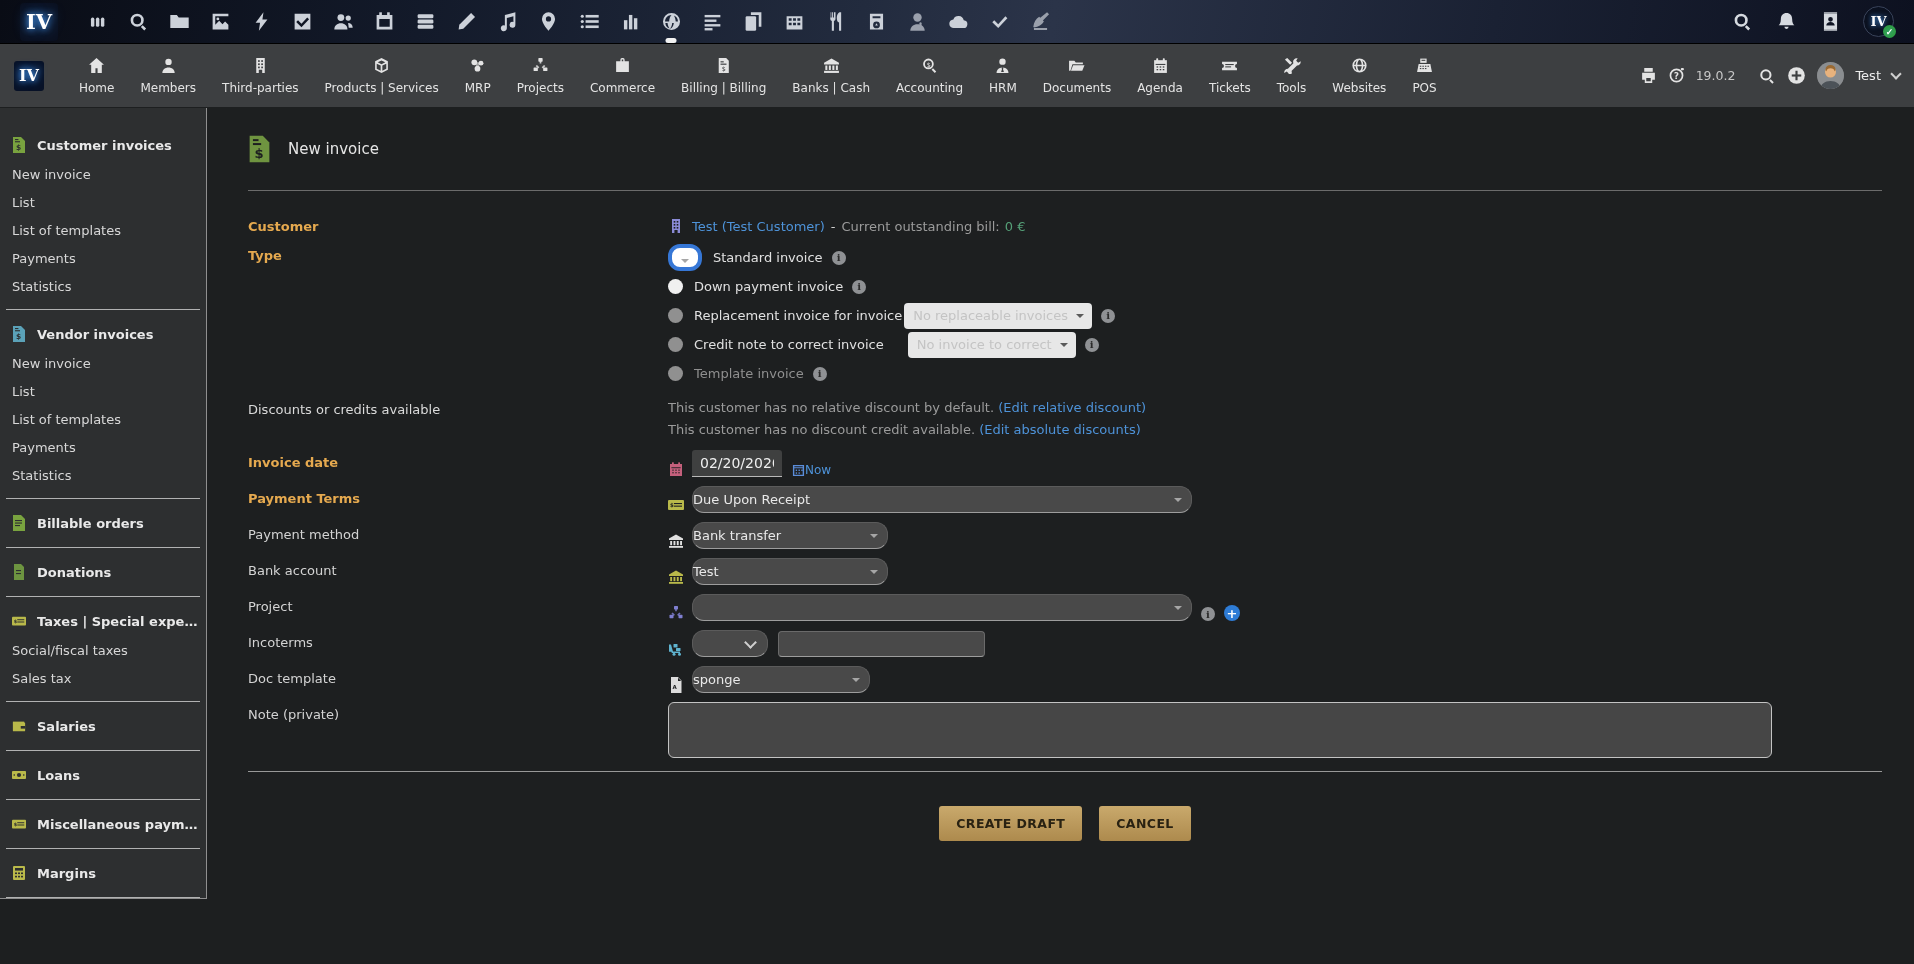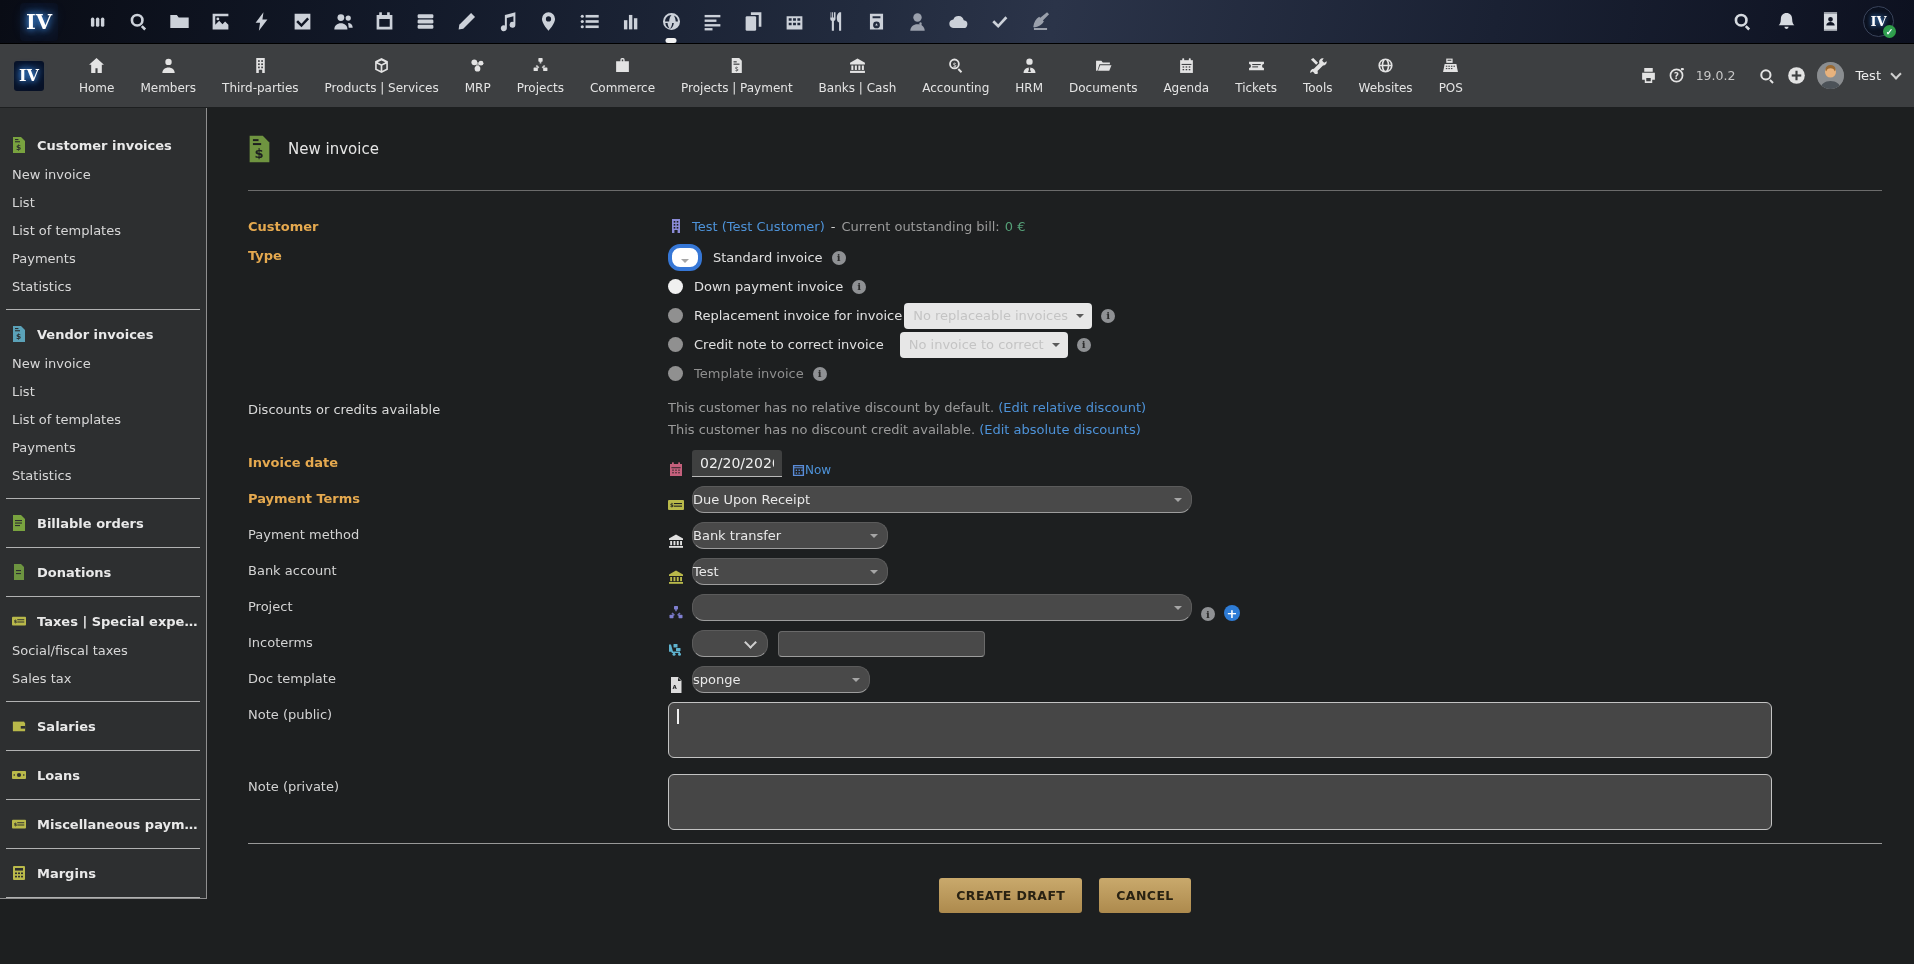--- a/index.html
+++ b/index.html
@@ -343,21 +343,21 @@
       </div>
     <div class="nb-item">
         <span class="nb-ico">
           <svg viewBox="0 0 16 16" style="--hole:#3d3f41">
             <path d="M3.5 1h7l2.5 2.5V15h-9.5z"></path>
             <rect x="5.2" y="4" width="3" height="1.1" fill="var(--hole)"></rect>
             <rect x="5.2" y="6.2" width="5.6" height="1.1" fill="var(--hole)"></rect>
             <text x="6.3" y="13" font-size="6" fill="var(--hole)" font-family="DejaVu Sans">$</text>
           </svg>
         </span>
-        <span class="nb-label">Projects | Payment</span>
+        <span class="nb-label">Billing | Billing</span>
       </div>
     <div class="nb-item">
         <span class="nb-ico">
           <svg viewBox="0 0 16 16">
             <path d="M1 5.5 8 1.5l7 4V7H1z"></path>
             <rect x="2.2" y="8" width="1.9" height="4.2"></rect>
             <rect x="5.5" y="8" width="1.9" height="4.2"></rect>
             <rect x="8.8" y="8" width="1.9" height="4.2"></rect>
             <rect x="12.1" y="8" width="1.9" height="4.2"></rect>
             <rect x="1" y="13" width="14" height="2"></rect>
@@ -648,21 +648,21 @@
         </div>
         <div class="radio-line">
           <span class="radio dis"></span>
           <span>Replacement invoice for invoice</span>
           <span class="dis-select">No replaceable invoices</span>
           <span class="info">i</span>
         </div>
         <div class="radio-line">
           <span class="radio dis"></span>
           <span>Credit note to correct invoice</span>
-          <span class="dis-select" style="margin-left:16px">No invoice to correct</span>
+          <span class="dis-select" style="margin-left:24px">No invoice to correct</span>
           <span class="info">i</span>
         </div>
         <div class="radio-line">
           <span class="radio dis"></span>
           <span class="lab-dis">Template invoice</span>
           <span class="info">i</span>
         </div>
       </div>
     </div>
 
@@ -795,27 +795,20 @@
         <span class="rowico">
             <svg viewBox="0 0 14 16" fill="#dcdcdc">
               <path d="M2 0h7l3.5 3.5V16H2zm7 .8V4h3.2z" fill-rule="evenodd"></path>
               <text x="3.5" y="11.5" font-size="5.5" fill="#1d1f20" font-family="DejaVu Sans" font-weight="bold">A</text>
             </svg>
           </span>
         <span class="sel w198">sponge</span>
       </div>
     </div>
 
-    <div class="frow" style="margin-bottom:13px">
-      <div class="flabel">Note (public)</div>
-      <div class="ta-wrap">
-        <textarea style=""></textarea>
-        <span class="caret"></span>
-      </div>
-    </div>
 
     <div class="frow">
       <div class="flabel">Note (private)</div>
       <div class="ta-wrap">
         <textarea style=""></textarea>
       </div>
     </div>
   </div>
 
   <hr class="rule2">

